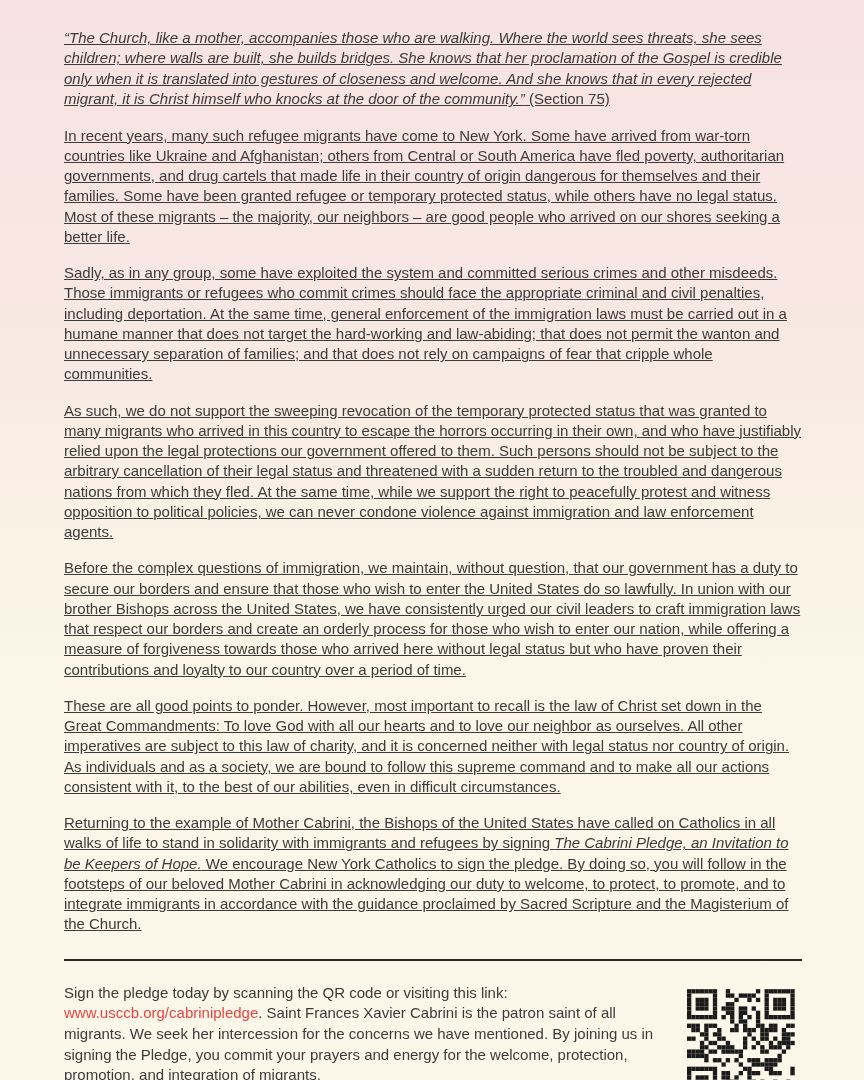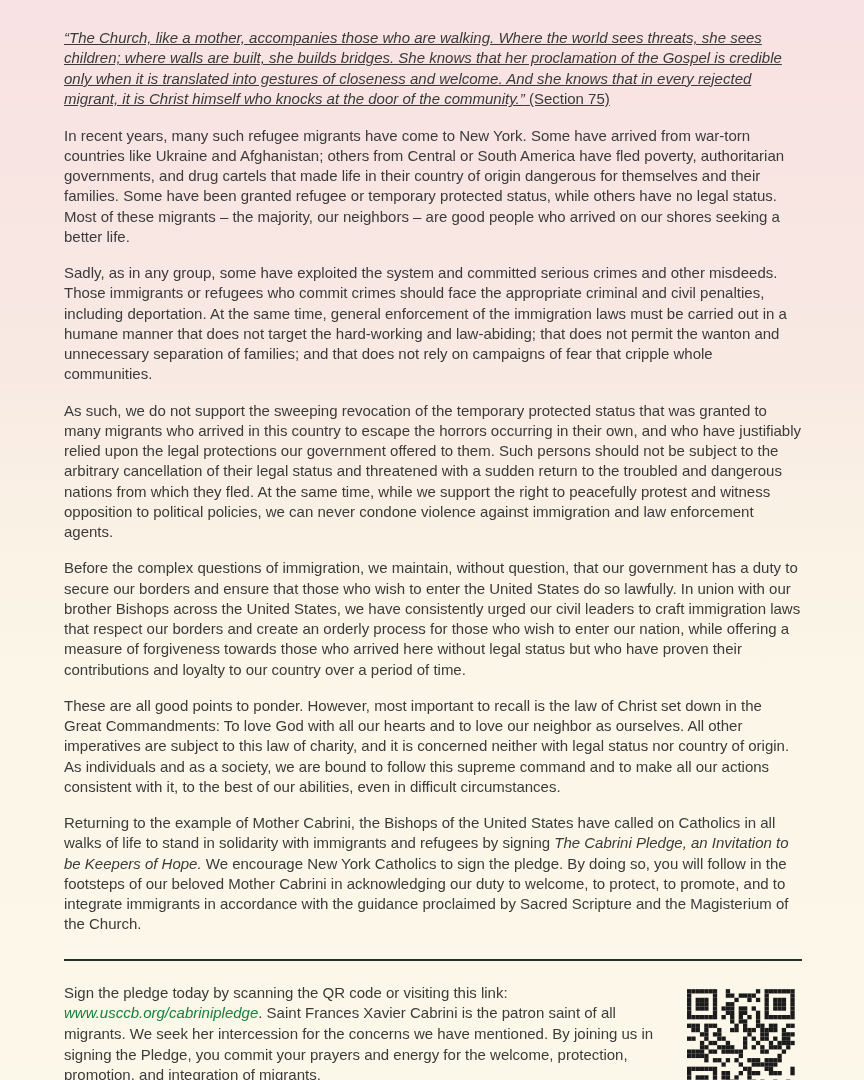--- a/index.html
+++ b/index.html
@@ -7,32 +7,32 @@
     width:864px;height:1080px;overflow:hidden;
     font-family:"Liberation Sans","DejaVu Sans",sans-serif;
     background:linear-gradient(180deg,#f8e2e3 0%,#f8e8e2 30%,#faf1e5 48%,#fbf6e8 62%,#fbf7e9 100%);
     color:#3b3b3b;
   }
   .page{padding:28px 62px 0 64px;}
   .quote{
     font-style:italic;font-size:15px;line-height:1.36;margin:0 0 14px 0;color:#3a3a3a;text-decoration:underline;
   }
   .quote .attrib{font-style:normal;}
-  p.body-para{font-size:15px;line-height:1.35;margin:16px 0 14px 0;}
+  p.body-para{font-size:15px;line-height:1.35;margin:16px 0 14px 0;text-decoration:underline;}
   .divider{border:none;border-top:2.5px solid #2b2b2b;margin:24px 0 0 0;}
   .pledge{display:flex;gap:24px;margin-top:22px;align-items:flex-start;}
   .pledge-left{flex:1;}
   .pledge-title{
     font-family:"DejaVu Serif","Liberation Serif",serif;
     font-style:italic;font-weight:700;font-size:27px;letter-spacing:2px;
     color:#161616;margin:0 0 4px 0;
     text-shadow:0.5px 0.5px 0 rgba(0,0,0,.35);
   }
   .pledge-text{font-size:15px;line-height:1.38;margin:0;}
-  .pledge-link{font-style:italic;color:#15803d;text-decoration:none;margin-top:10px;}
+  .pledge-link{color:#ef4444;text-decoration:none;margin-top:10px;}
   .qr-wrap{position:relative;width:118px;flex:0 0 118px;margin-top:4px;}
   .qr-wrap svg{display:block;width:118px;height:112px;}
   .qr-bitly{
     position:absolute;right:2px;bottom:6px;font-size:8px;color:#55504a;
     font-family:"DejaVu Serif",serif;font-style:italic;
   }
 </style>
 </head>
 <body>
 

